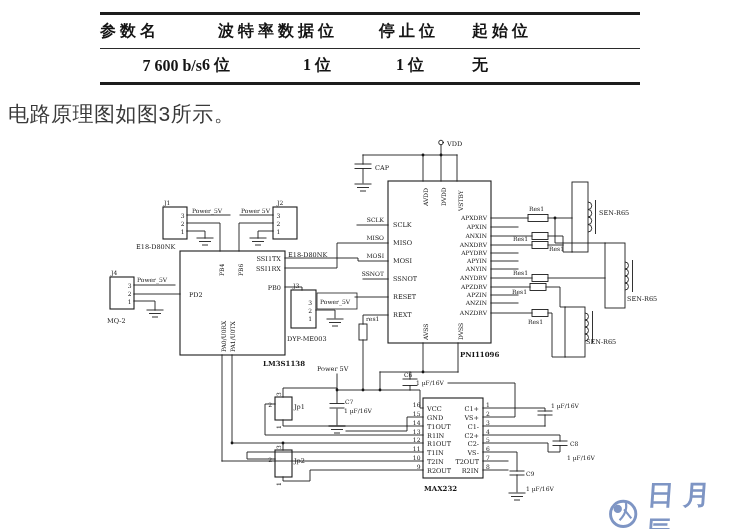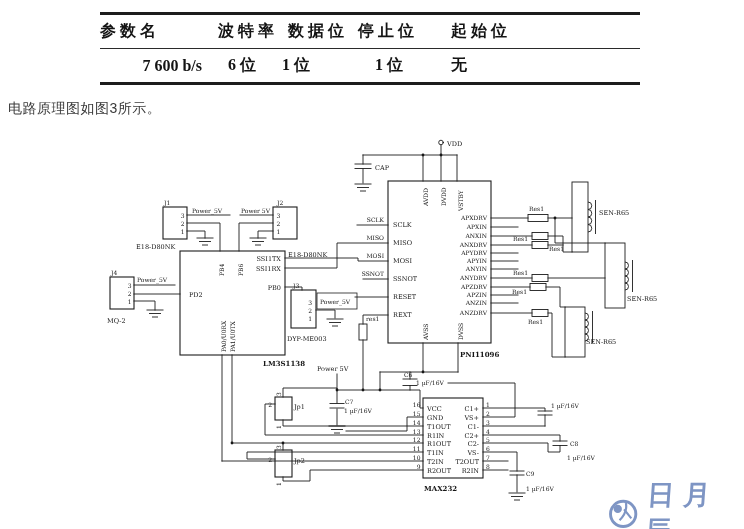--- a/index.html
+++ b/index.html
@@ -4,24 +4,24 @@
 <style>
   html,body{margin:0;padding:0;}
   body{width:744px;height:529px;background:#fff;position:relative;overflow:hidden;
        font-family:"Liberation Sans",sans-serif;}
   .abs{position:absolute;}
   
   .tbl{left:100px;top:12px;width:540px;border-top:3px solid #1c1c1c;border-bottom:3px solid #1c1c1c;
        font-family:"Liberation Serif",serif;color:#141414;}
   .tr{display:flex;height:33px;align-items:center;font-size:16px;font-weight:bold;}
   .tr.vals{border-top:1px solid #2a2a2a;}
-  .c0{width:76px;}.c1{width:102px;text-align:right;}.c2{width:80px;text-align:center;}.c3{width:84px;}.c4{width:76px;margin-left:9px;}.c5{width:118px;}
+  .c0{width:76px;}.c1{width:102px;text-align:right;}.c2{width:80px;}.c3{width:84px;margin-left:21px;}.c4{width:76px;margin-left:9px;}.c5{width:118px;}
   .zh{letter-spacing:4px;}
   
-  .caption{left:8px;top:100px;font-size:14px;color:#3a3a3a;letter-spacing:0.5px;}
+  .caption{left:8px;top:100px;font-size:21px;color:#3a3a3a;letter-spacing:0.5px;}
   
   svg{left:0;top:0;}
   svg text{font-family:"DejaVu Serif",serif;fill:#161616;}
   .t6{font-size:6px;}.t65{font-size:6.5px;}.t7{font-size:7px;}
   .bold{font-weight:bold;}
   .end{text-anchor:end;}
   
   .wm{left:606px;top:477px;display:flex;align-items:center;}
   .wm-text{font-family:"DejaVu Serif",serif;font-size:27px;font-weight:bold;
            letter-spacing:9px;margin-left:6px;transform:skewX(-4deg);}

